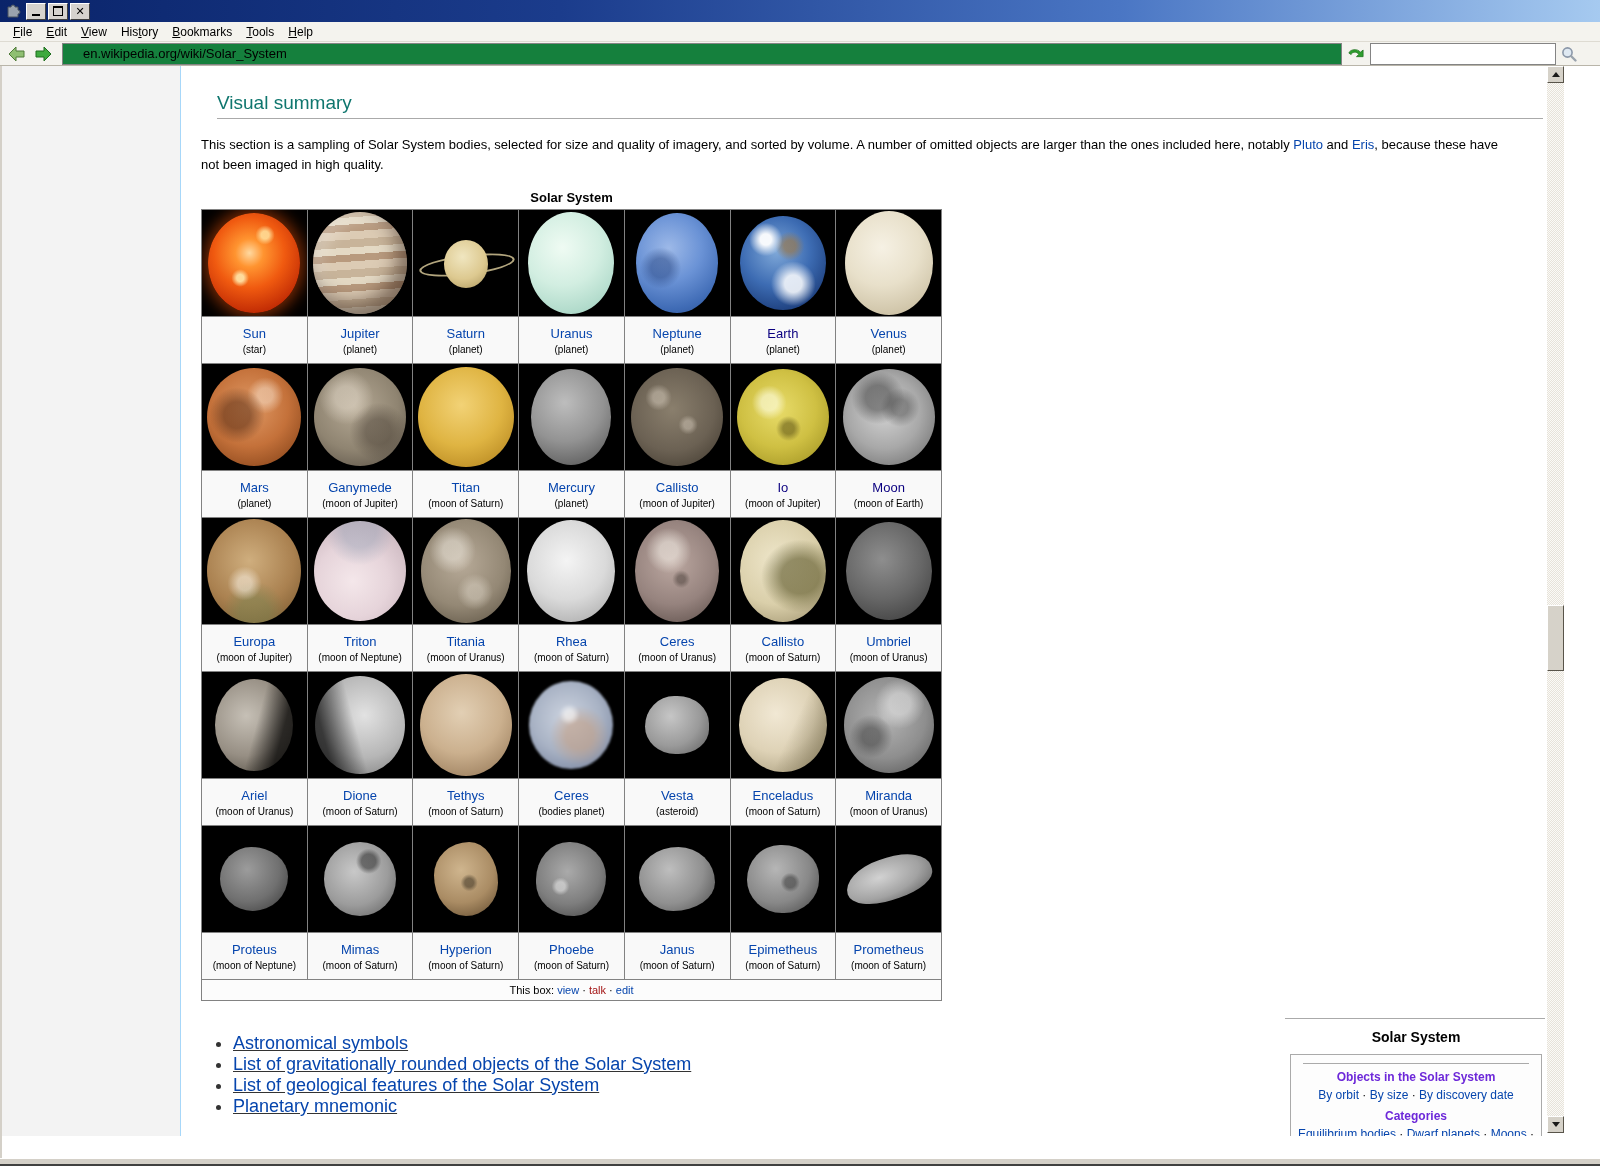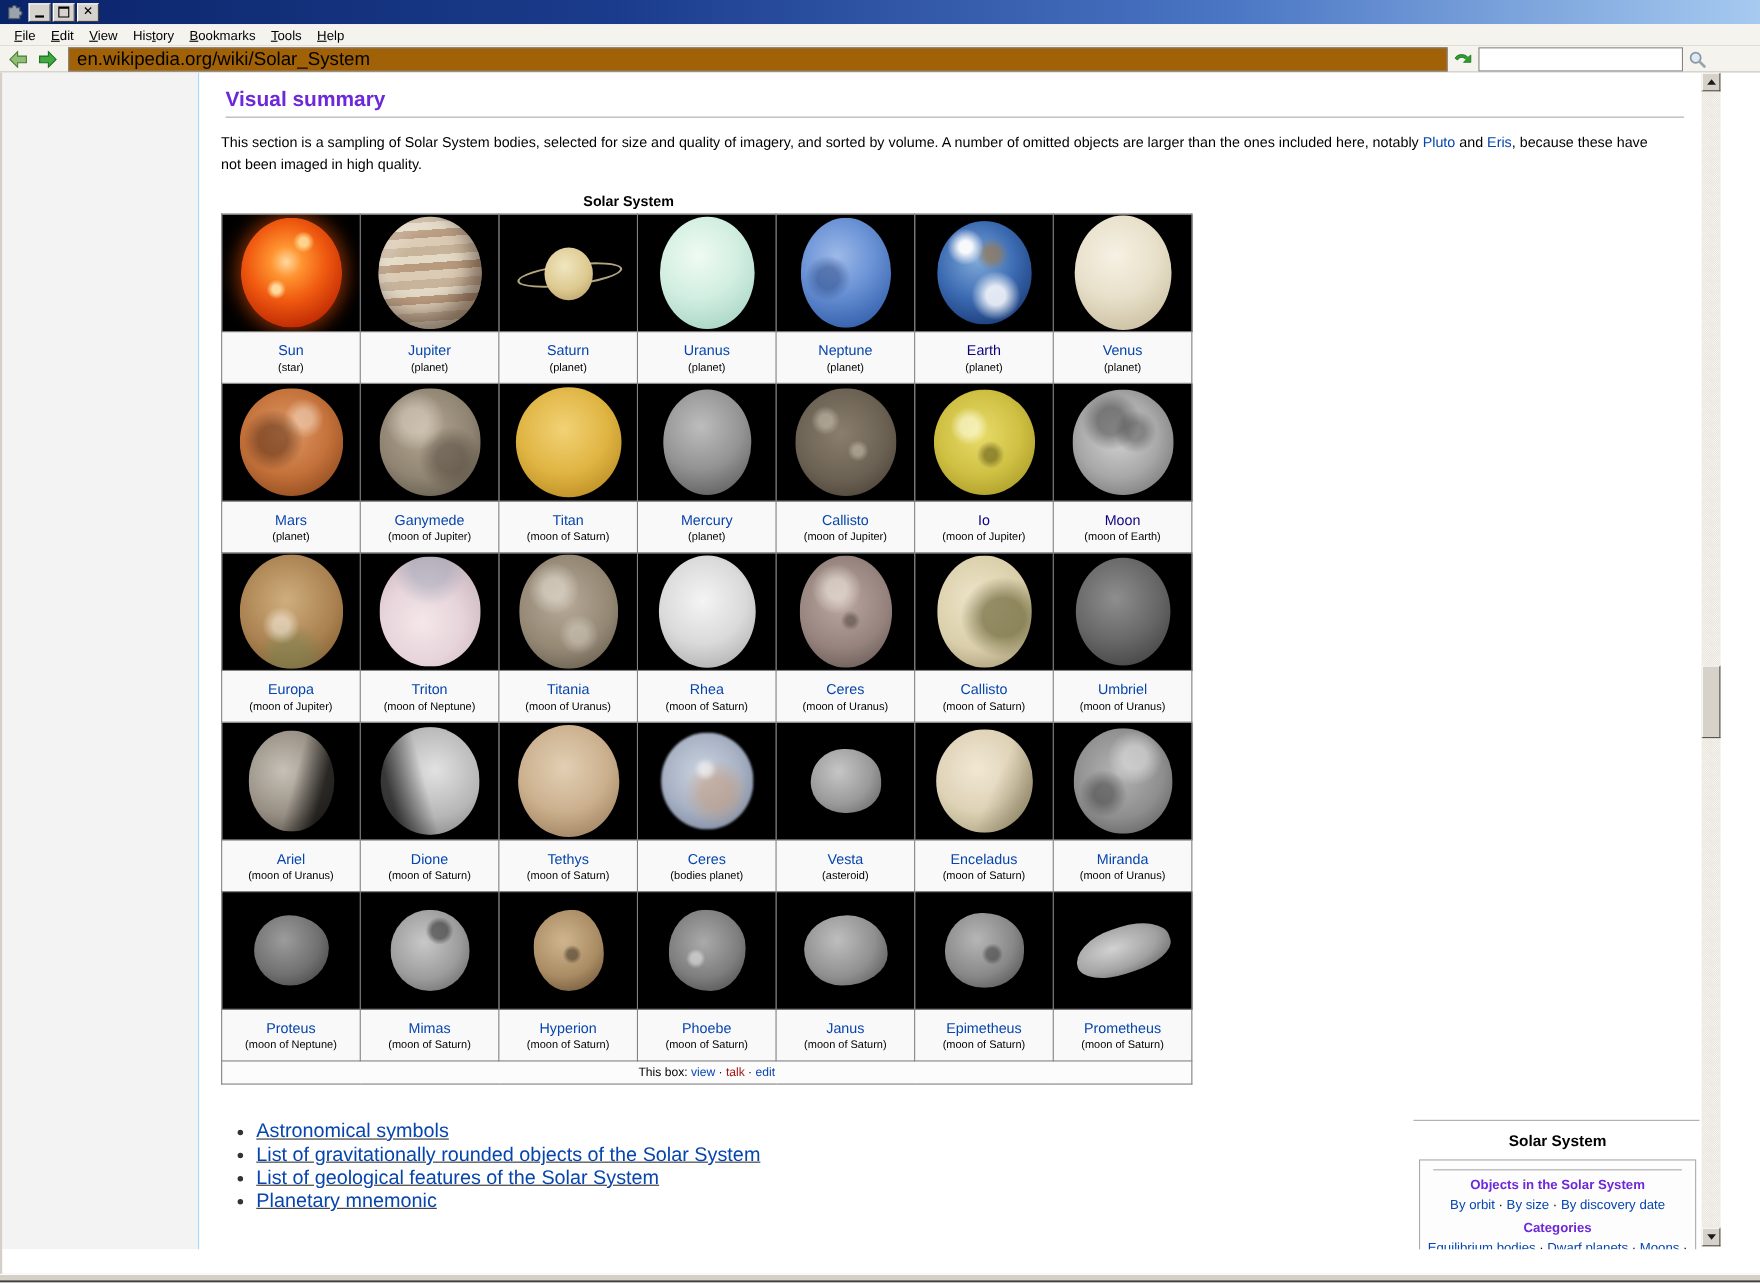--- a/index.html
+++ b/index.html
@@ -21,45 +21,45 @@
   
   .menubar{position:absolute;left:0;top:22px;width:1600px;height:20px;background:#f4f3ee;
     border-bottom:1px solid #dedbd2;display:flex;align-items:flex-end;padding-left:6px;box-sizing:border-box;}
   .menu-item{font-size:12px;color:#000;padding:2px 7px;cursor:default;}
   .menu-item u{text-decoration:underline;}
 
   
   .toolbar{position:absolute;left:0;top:42px;width:1600px;height:24px;background:#f4f3ee;
     border-bottom:1px solid #b9b5a9;display:flex;align-items:center;box-sizing:border-box;padding:0 4px;}
   .nav-arrow{width:20px;height:18px;display:inline-flex;align-items:center;justify-content:center;margin:0 3px;}
-  .url-input{height:18px;width:1238px;margin-left:6px;border:1px solid #848484;font-size:17px;
-    padding:1px 7px;font-family:"Liberation Sans","DejaVu Sans",sans-serif;color:#000;background:#a16207;}
+  .url-input{height:18px;width:1238px;margin-left:6px;border:1px solid #848484;font-size:13px;
+    padding:1px 20px;font-family:"Liberation Sans","DejaVu Sans",sans-serif;color:#000;background:#15803d;}
   .go-btn{width:24px;height:20px;display:inline-flex;align-items:center;justify-content:center;margin:0 2px;}
   .search-input{height:18px;width:176px;border:1px solid #848484;font-size:12px;padding:1px 4px;
     font-family:"Liberation Sans","DejaVu Sans",sans-serif;background:#fff;}
   .search-icon{width:22px;height:20px;display:inline-flex;align-items:center;justify-content:center;margin-left:2px;}
 
   
   .viewport{position:absolute;left:0;top:66px;width:1600px;height:1070px;background:#fff;overflow:hidden;}
   .page-sidebar{position:absolute;left:2px;top:0;width:179px;height:1070px;background:#f3f3f3;
     border-right:1px solid #a7d7f9;box-sizing:border-box;}
   .content{position:absolute;left:182px;top:0;width:1365px;height:1070px;background:#fff;
     box-sizing:border-box;padding:8px 20px 0 19px;color:#000;}
 
-  h2.wiki{font-size:19px;font-weight:bold;margin:4px;padding:2px 0 4px 0;border-bottom:1px solid #aaa;
-    width:1326px;color:#6d28d9;}
+  h2.wiki{font-size:19px;font-weight:normal;margin:16px;padding:2px 0 4px 0;border-bottom:1px solid #aaa;
+    width:1326px;color:#0f766e;}
   .para{font-size:13px;line-height:20px;margin:13px 0 0 0;width:1306px;color:#000;}
   a.wl{color:#0645ad;text-decoration:none;cursor:pointer;}
   a.wl.visited{color:#0b0080;}
   a.rl{color:#a31515;text-decoration:none;cursor:pointer;}
 
   
   .gallery-wrap{margin-top:15px;width:741px;}
   .gallery-caption{text-align:center;font-size:13px;font-weight:bold;margin-bottom:4px;color:#000;}
-  table.gallery{border-collapse:collapse;table-layout:fixed;width:883px;}
+  table.gallery{border-collapse:collapse;table-layout:fixed;width:741px;}
   table.gallery td{border:1px solid #828282;padding:0;}
   td.img-cell{height:106px;background:#000;text-align:center;vertical-align:middle;}
   td.img-cell .cellbox{width:100%;height:106px;display:flex;align-items:center;justify-content:center;overflow:hidden;}
   td.label-cell{height:46px;background:#f9f9f9;text-align:center;vertical-align:middle;}
   td.label-cell a{font-size:13px;display:block;}
   td.label-cell .type{font-size:10px;color:#000;margin-top:3px;}
   td.gallery-footer{height:20px;background:#fcfcfc;text-align:center;font-size:11px;color:#000;}
   .dot{color:#000;}
 
   

